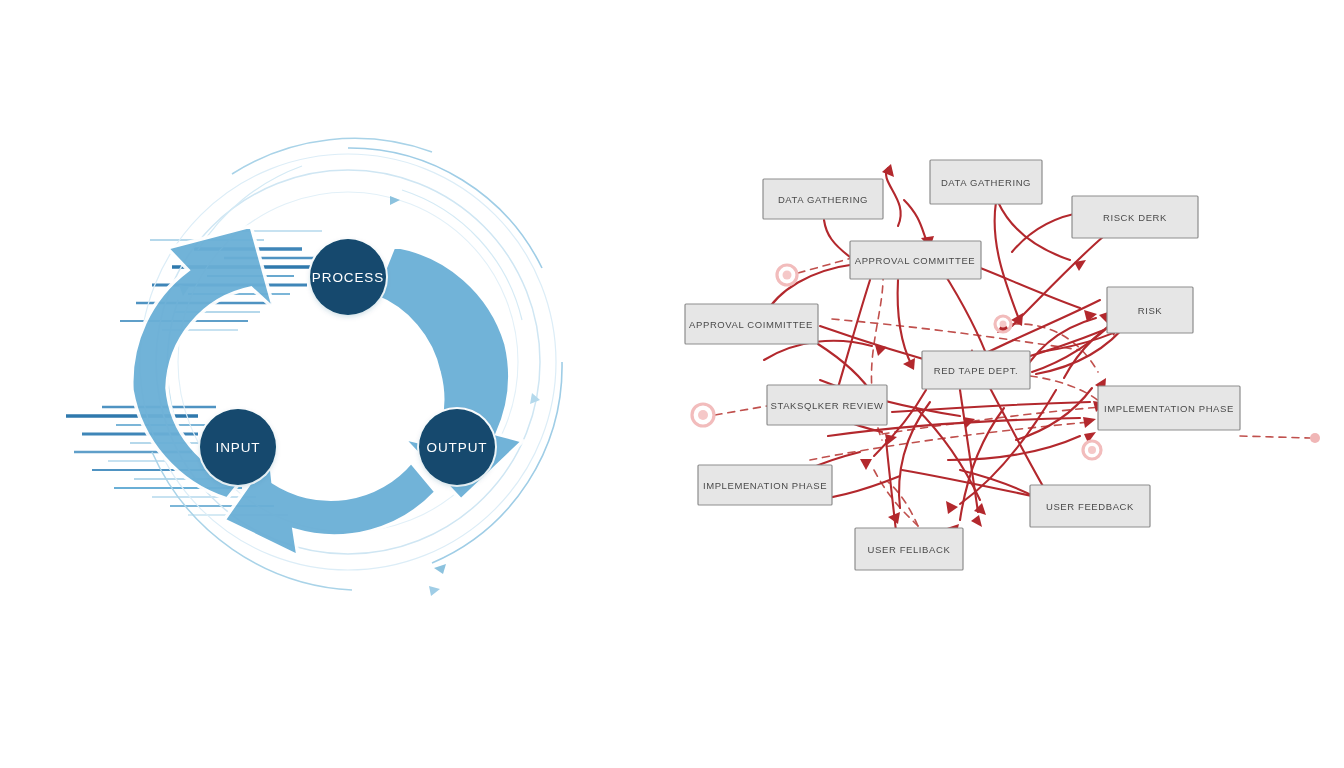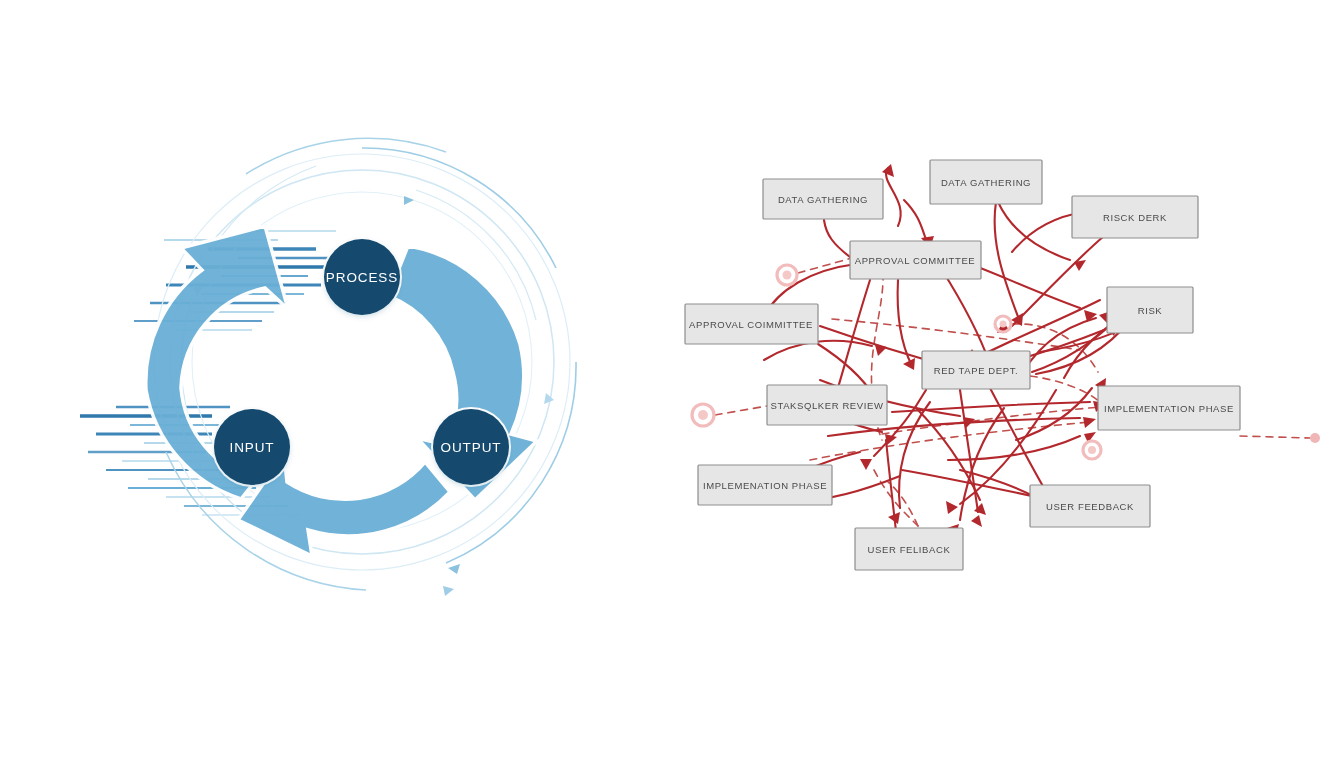--- a/index.html
+++ b/index.html
@@ -17,21 +17,21 @@
     position: relative;
     width: 1344px;
     height: 768px;
     background: #ffffff;
   }
   .panel {
     position: absolute;
     top: 0;
     height: 768px;
   }
-  #panel-cycle { left: 16px; width: 660px; }
+  #panel-cycle { left: 2px; width: 660px; }
   #panel-tangle { left: 660px; width: 684px; }
 
   .full-svg {
     position: absolute;
     left: 0;
     top: 0;
     width: 100%;
     height: 100%;
     display: block;
   }

